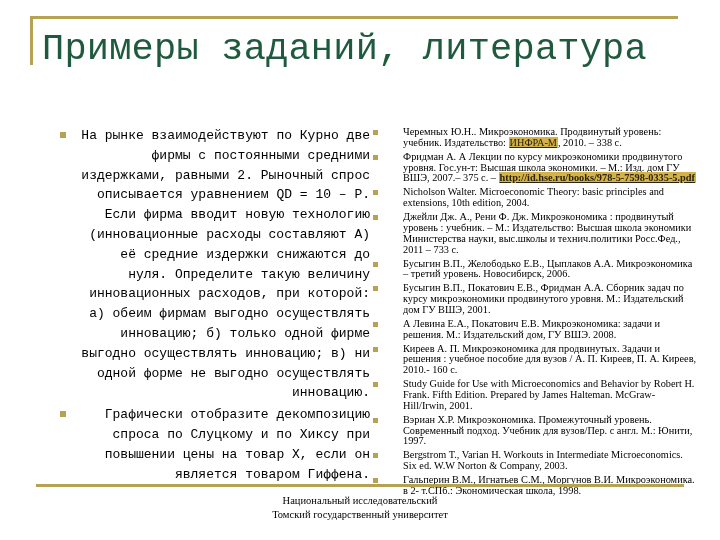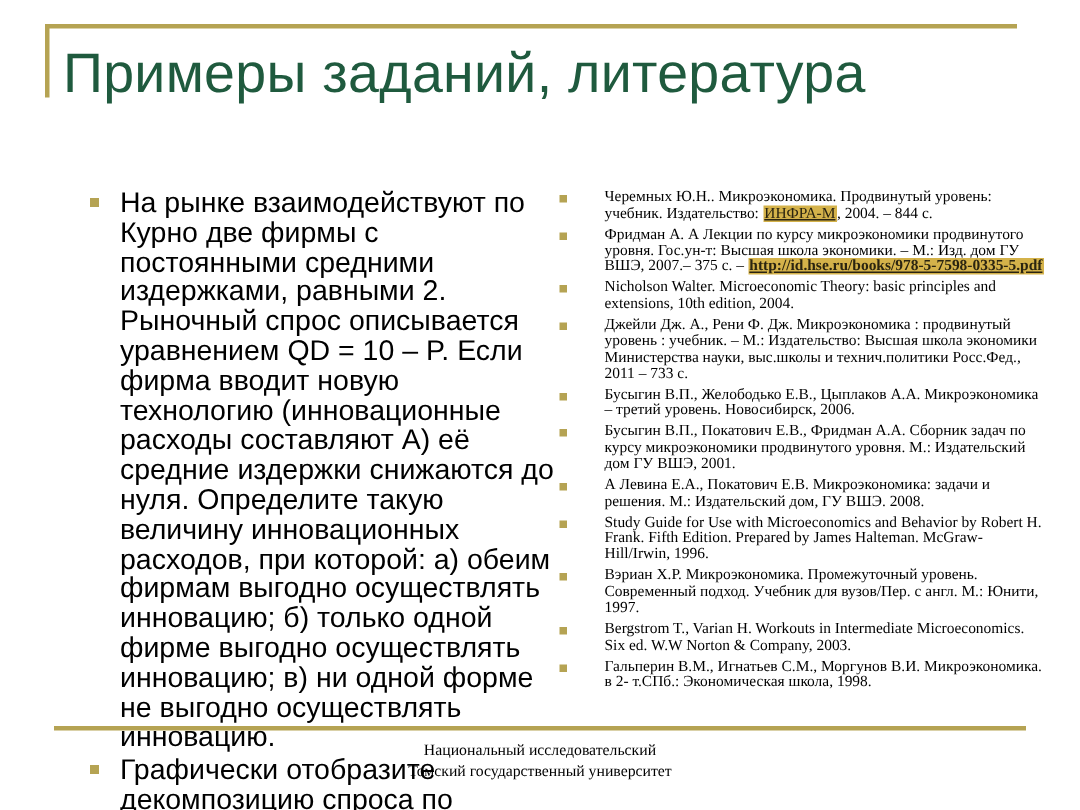--- a/index.html
+++ b/index.html
@@ -1,22 +1,22 @@
 <!DOCTYPE html>
 <html><head>
 <meta charset="utf-8">
 <style>
   html, body { margin:0; padding:0; }
   body { width:720px; height:540px; background:#ffffff; position:relative; overflow:hidden; font-family:"Liberation Serif", serif; color:#000; }
   .top-rule { position:absolute; left:30px; top:16px; width:648px; height:3px; background:#b5a353; }
   .left-rule { position:absolute; left:30px; top:16px; width:3px; height:49px; background:#b5a353; }
   .bottom-rule { position:absolute; left:36px; top:484px; width:648px; height:3px; background:#b5a353; }
-  .title { position:absolute; left:42px; top:28px; font-size:37px; color:#1f5a3e; letter-spacing:0.2px; font-family:Liberation Sans, sans-serif; white-space:nowrap; }
+  .title { position:absolute; left:42px; top:28px; font-size:37px; color:#1f5a3e; letter-spacing:0.2px; font-family:Liberation Mono, monospace; white-space:nowrap; }
   .left-col { position:absolute; left:60px; top:126px; width:310px; }
-  .left-item { position:relative; padding-left:20px; font-family:Liberation Sans, sans-serif; font-size:19px; line-height:19.8px; margin-bottom:0; }
+  .left-item { position:relative; padding-left:20px; font-family:Liberation Mono, monospace; font-size:13px; line-height:19.8px; margin-bottom:0;text-align:right; }
   .bullet { position:absolute; width:6px; height:6px; background:#b5a353; }
   .left-item .bullet { left:0; top:6px; }
   .right-col { position:absolute; left:373px; top:127px; width:325px; }
   .right-item { position:relative; padding-left:30px; font-family:"Liberation Serif", serif; font-size:10.3px; line-height:10.8px; margin-bottom:3.2px; }
   .right-item .bullet { left:0; top:3px; width:5px; height:5px; }
   .link { background:#d4b24a; color:#2a2410; text-decoration:underline; padding:0 1px; }
   .footer { position:absolute; left:0; width:720px; top:494px; text-align:center; font-family:"Liberation Serif", serif; font-size:10.5px; line-height:14px; }
 </style>
 </head>
 <body>
@@ -32,21 +32,21 @@
   </div>
   <div class="left-item">
     <span class="bullet"></span>
     <span>Графически отобразите декомпозицию спроса по Слуцкому и по Хиксу при повышении цены на товар X, если он является товаром Гиффена.</span>
   </div>
 </div>
 
 <div class="right-col">
   <div class="right-item">
     <span class="bullet"></span>
-    <span>Черемных Ю.Н.. Микроэкономика. Продвинутый уровень: учебник. Издательство: </span><span class="link">ИНФРА-М</span><span>, 2004. –  844 с.</span>
+    <span>Черемных Ю.Н.. Микроэкономика. Продвинутый уровень: учебник. Издательство: </span><span class="link">ИНФРА-М</span><span>, 2010. –  338 с.</span>
   </div>
   <div class="right-item">
     <span class="bullet"></span>
     <span>Фридман А. А Лекции по курсу микроэкономики продвинутого уровня. Гос.ун-т: Высшая школа экономики. – М.: Изд. дом ГУ ВШЭ, 2007.– 375 с. – </span><span class="link" style="word-break:break-all;font-weight:bold;">http://id.hse.ru/books/978-5-7598-0335-5.pdf</span>
   </div>
   <div class="right-item">
     <span class="bullet"></span>
     <span>Nicholson Walter. Microeconomic Theory: basic principles and extensions, 10th edition, 2004.</span>
   </div>
   <div class="right-item">
@@ -60,21 +60,25 @@
   <div class="right-item">
     <span class="bullet"></span>
     <span>Бусыгин В.П., Покатович Е.В., Фридман А.А. Сборник задач по курсу микроэкономики продвинутого уровня. М.: Издательский дом ГУ ВШЭ, 2001.</span>
   </div>
   <div class="right-item">
     <span class="bullet"></span>
     <span>А Левина Е.А., Покатович Е.В. Микроэкономика: задачи и решения. М.: Издательский дом, ГУ ВШЭ. 2008.</span>
   </div>
   <div class="right-item">
     <span class="bullet"></span>
-    <span>Study Guide for Use with Microeconomics and Behavior by Robert H. Frank. Fifth Edition. Prepared by James Halteman. McGraw-Hill/Irwin, 1996.</span>
+    <span>Киреев А. П. Микроэкономика для продвинутых. Задачи и решения : учебное пособие для вузов / А. П. Киреев, П. А. Киреев, 2010.- 160 с.</span>
+  </div>
+  <div class="right-item">
+    <span class="bullet"></span>
+    <span>Study Guide for Use with Microeconomics and Behavior by Robert H. Frank. Fifth Edition. Prepared by James Halteman. McGraw-Hill/Irwin, 2001.</span>
   </div>
   <div class="right-item">
     <span class="bullet"></span>
     <span>Вэриан Х.Р. Микроэкономика. Промежуточный уровень. Современный подход. Учебник для вузов/Пер. с англ.  М.: Юнити, 1997.</span>
   </div>
   <div class="right-item">
     <span class="bullet"></span>
     <span>Bergstrom T., Varian H. Workouts in Intermediate Microeconomics. Six ed. W.W Norton &amp; Company, 2003.</span>
   </div>
   <div class="right-item">

